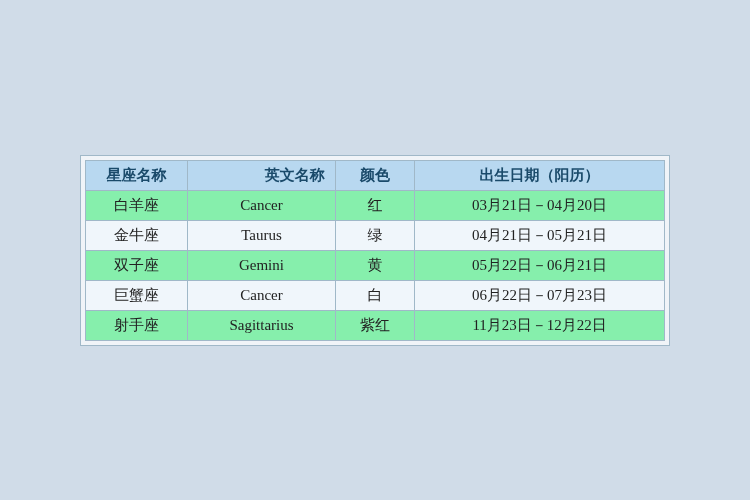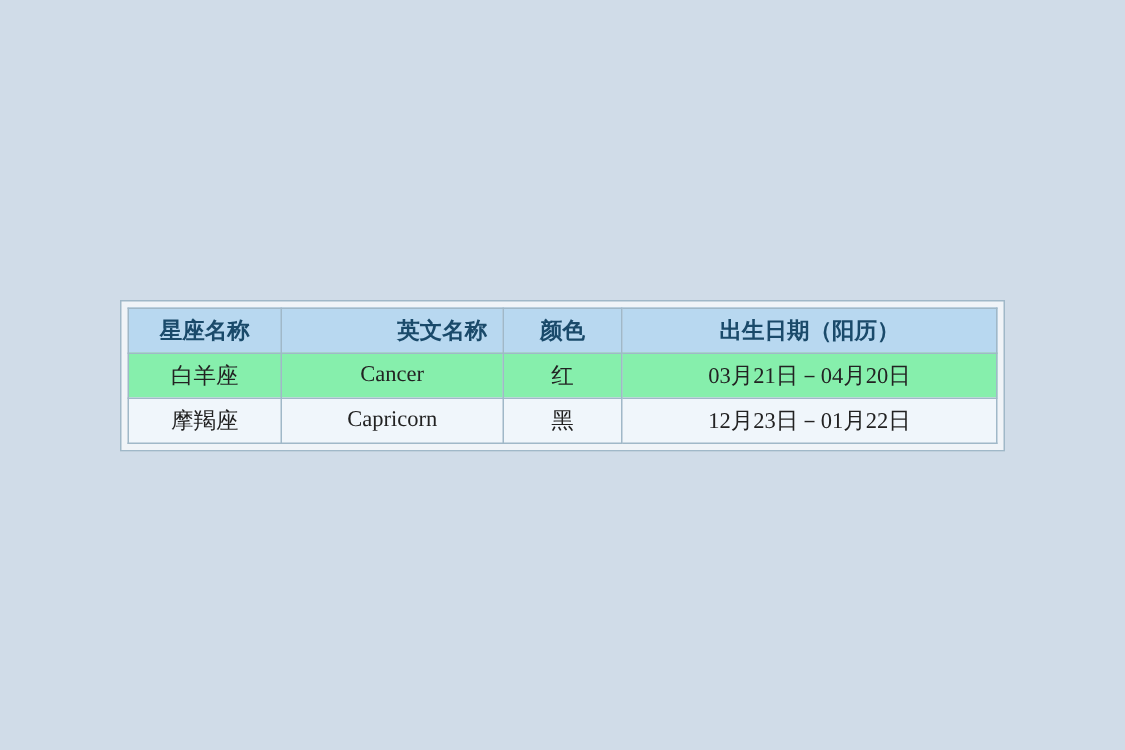--- a/index.html
+++ b/index.html
@@ -58,20 +58,38 @@
       </tr>
     </thead>
     <tbody id="table-body">
     <tr>
           <td>白羊座</td>
           <td>Cancer</td>
           <td>红</td>
           <td>03月21日－04月20日</td>
         </tr>
         <tr>
-          <td>摩羯座</td>
-          <td>Capricorn</td>
-          <td>黑</td>
-          <td>12月23日－01月22日</td>
+          <td>金牛座</td>
+          <td>Taurus</td>
+          <td>绿</td>
+          <td>04月21日－05月21日</td>
+        </tr>
+        <tr>
+          <td>双子座</td>
+          <td>Gemini</td>
+          <td>黄</td>
+          <td>05月22日－06月21日</td>
+        </tr>
+        <tr>
+          <td>巨蟹座</td>
+          <td>Cancer</td>
+          <td>白</td>
+          <td>06月22日－07月23日</td>
+        </tr>
+        <tr>
+          <td>射手座</td>
+          <td>Sagittarius</td>
+          <td>紫红</td>
+          <td>11月23日－12月22日</td>
         </tr>
       </tbody>
   </table>
 </div>
 
 </body></html>

